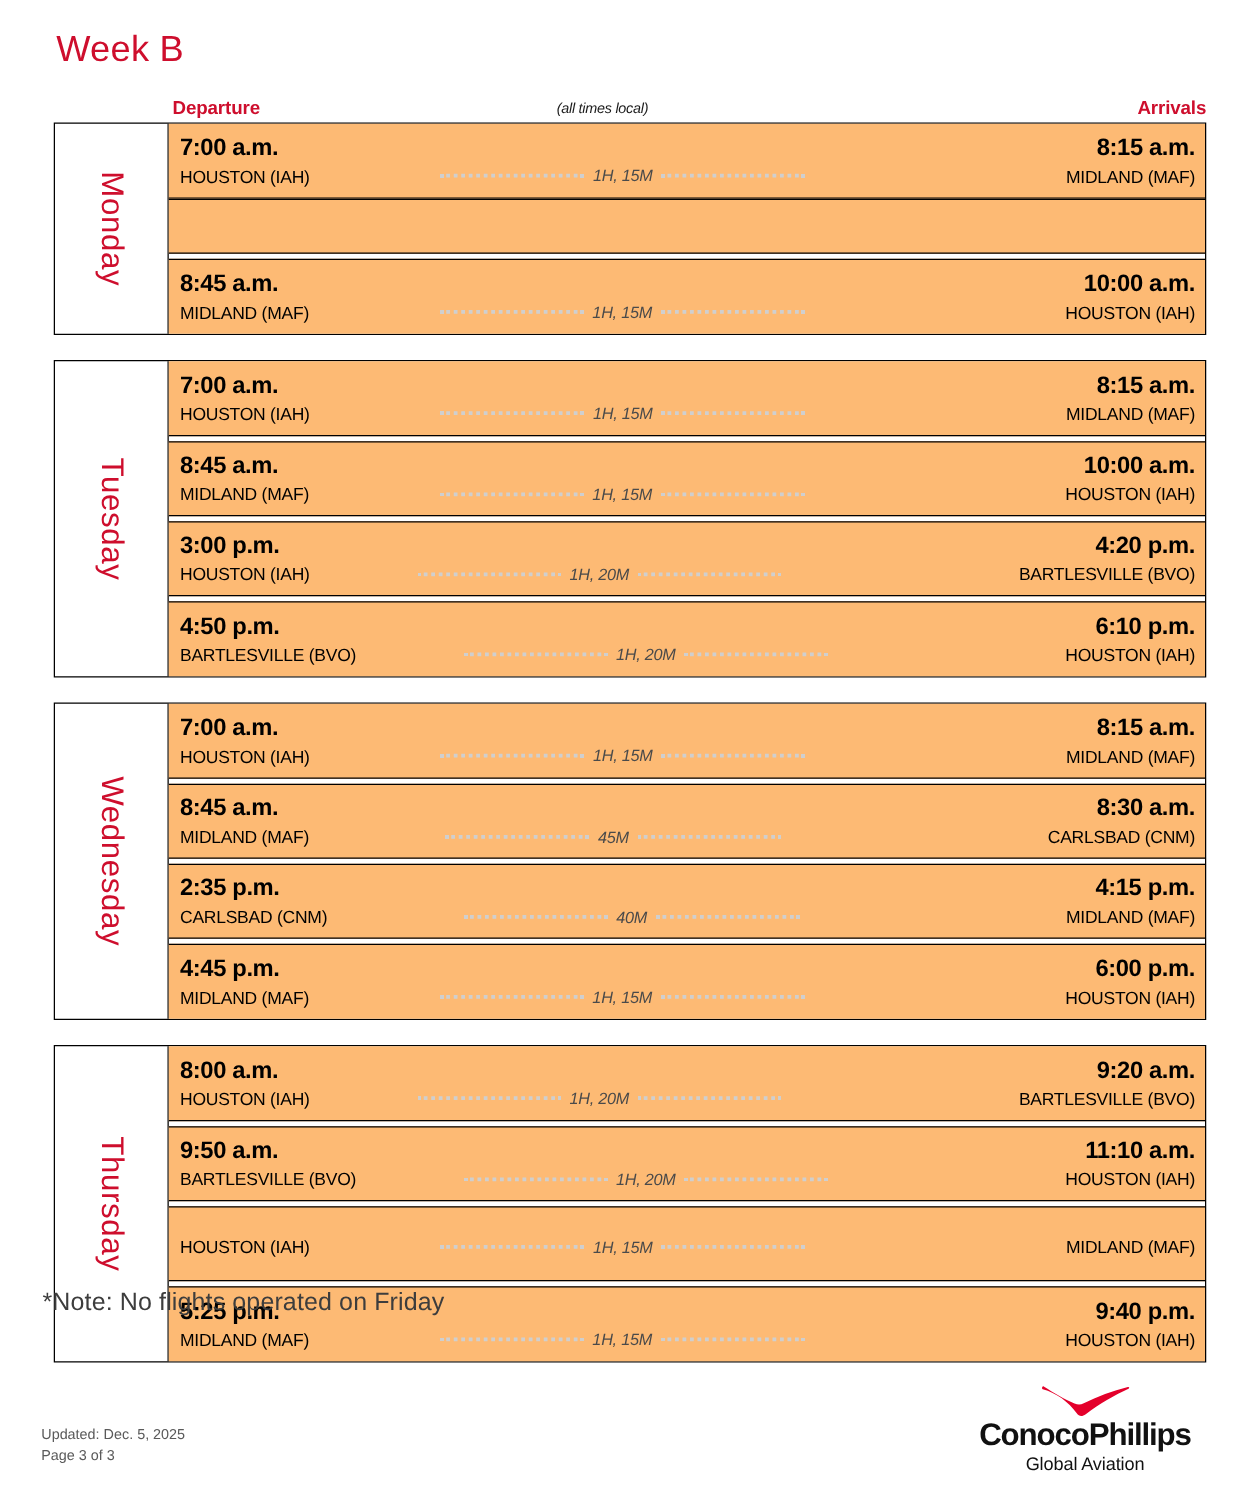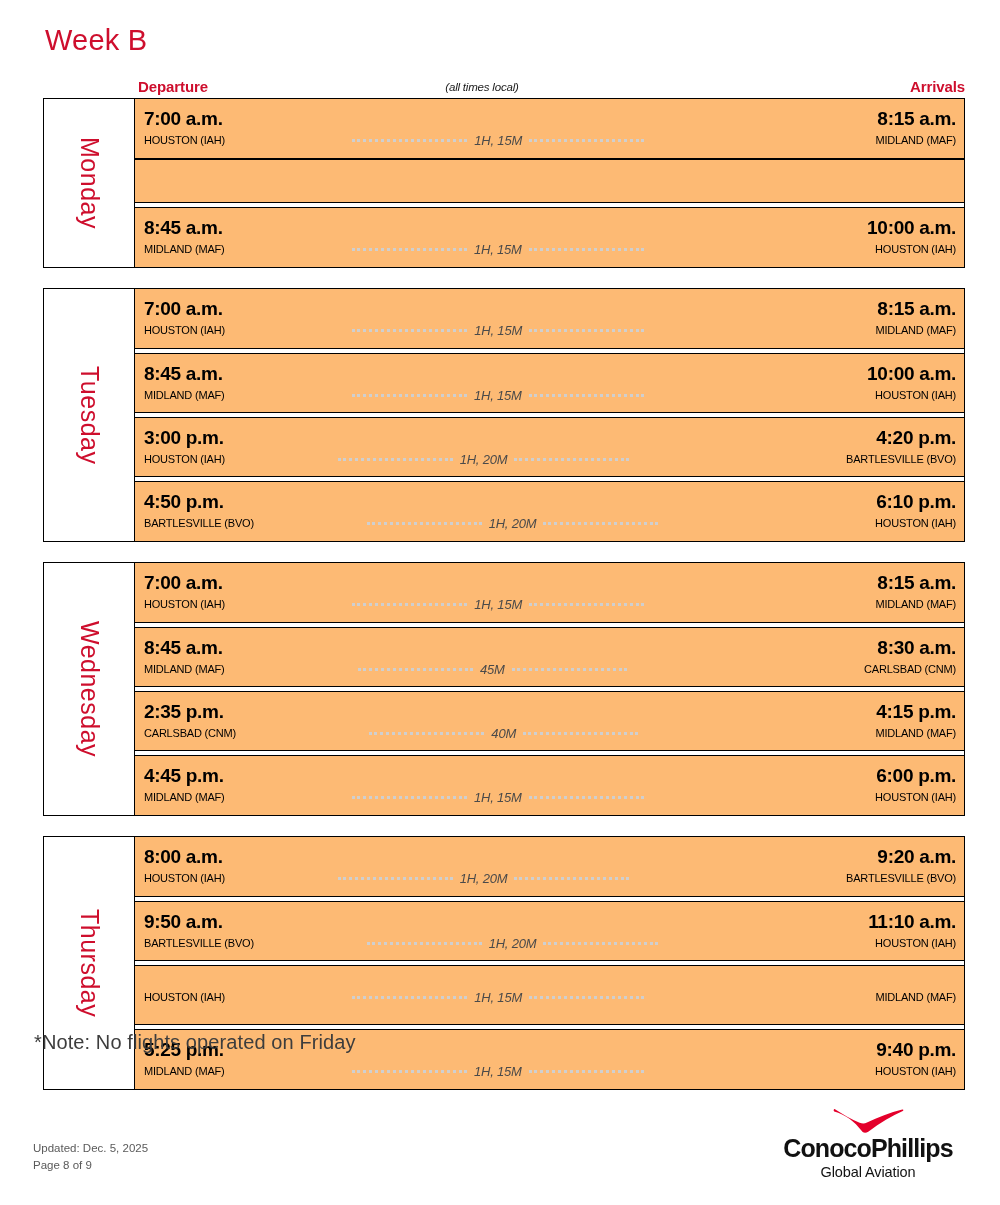--- a/index.html
+++ b/index.html
@@ -161,21 +161,21 @@
   }
 
   .row-lower {
     display: flex;
     justify-content: space-between;
     align-items: center;
     margin-top: 5px;
     line-height: 1.05;
   }
   .airport {
-    font-size: 11px;
+    font-size: 14px;
     font-weight: 400;
     letter-spacing: -0.2px;
     white-space: nowrap;
     flex: 0 0 auto;
   }
   .airport.dep { text-align: left; }
   .airport.arr { text-align: right; }
 
   .duration-wrap {
     flex: 1 1 auto;
@@ -496,21 +496,21 @@
             </div>
           </div>
         </div>
       </div>
     </div>
 
   <div class="footnote">*Note: No flights operated on Friday</div>
 
   <div class="footer-meta">
     <div>Updated: Dec. 5, 2025</div>
-    <div>Page 8 of 9</div>
+    <div>Page 3 of 3</div>
   </div>
 
   <div class="logo">
     <svg class="logo-swoosh" viewBox="0 0 74 26" aria-hidden="true">
       <path d="M3.2 3.4 C14 6.2 24 13.6 30.4 22.6 C32.2 25.2 34.6 25.6 37.6 23.4 C49 14.8 61 8.0 71.8 3.0 C72.8 2.5 72.5 1.3 71.3 1.6 C59.0 4.8 46.8 9.2 36.0 14.6 C33.6 15.8 31.4 15.9 28.6 14.8 C20.6 11.6 11.8 6.0 4.0 1.2 C2.9 0.5 2.1 3.1 3.2 3.4 Z" fill="#E4002B"></path>
     </svg>
     <div class="logo-wordmark">ConocoPhillips</div>
     <div class="logo-sub">Global Aviation</div>
   </div>
 

